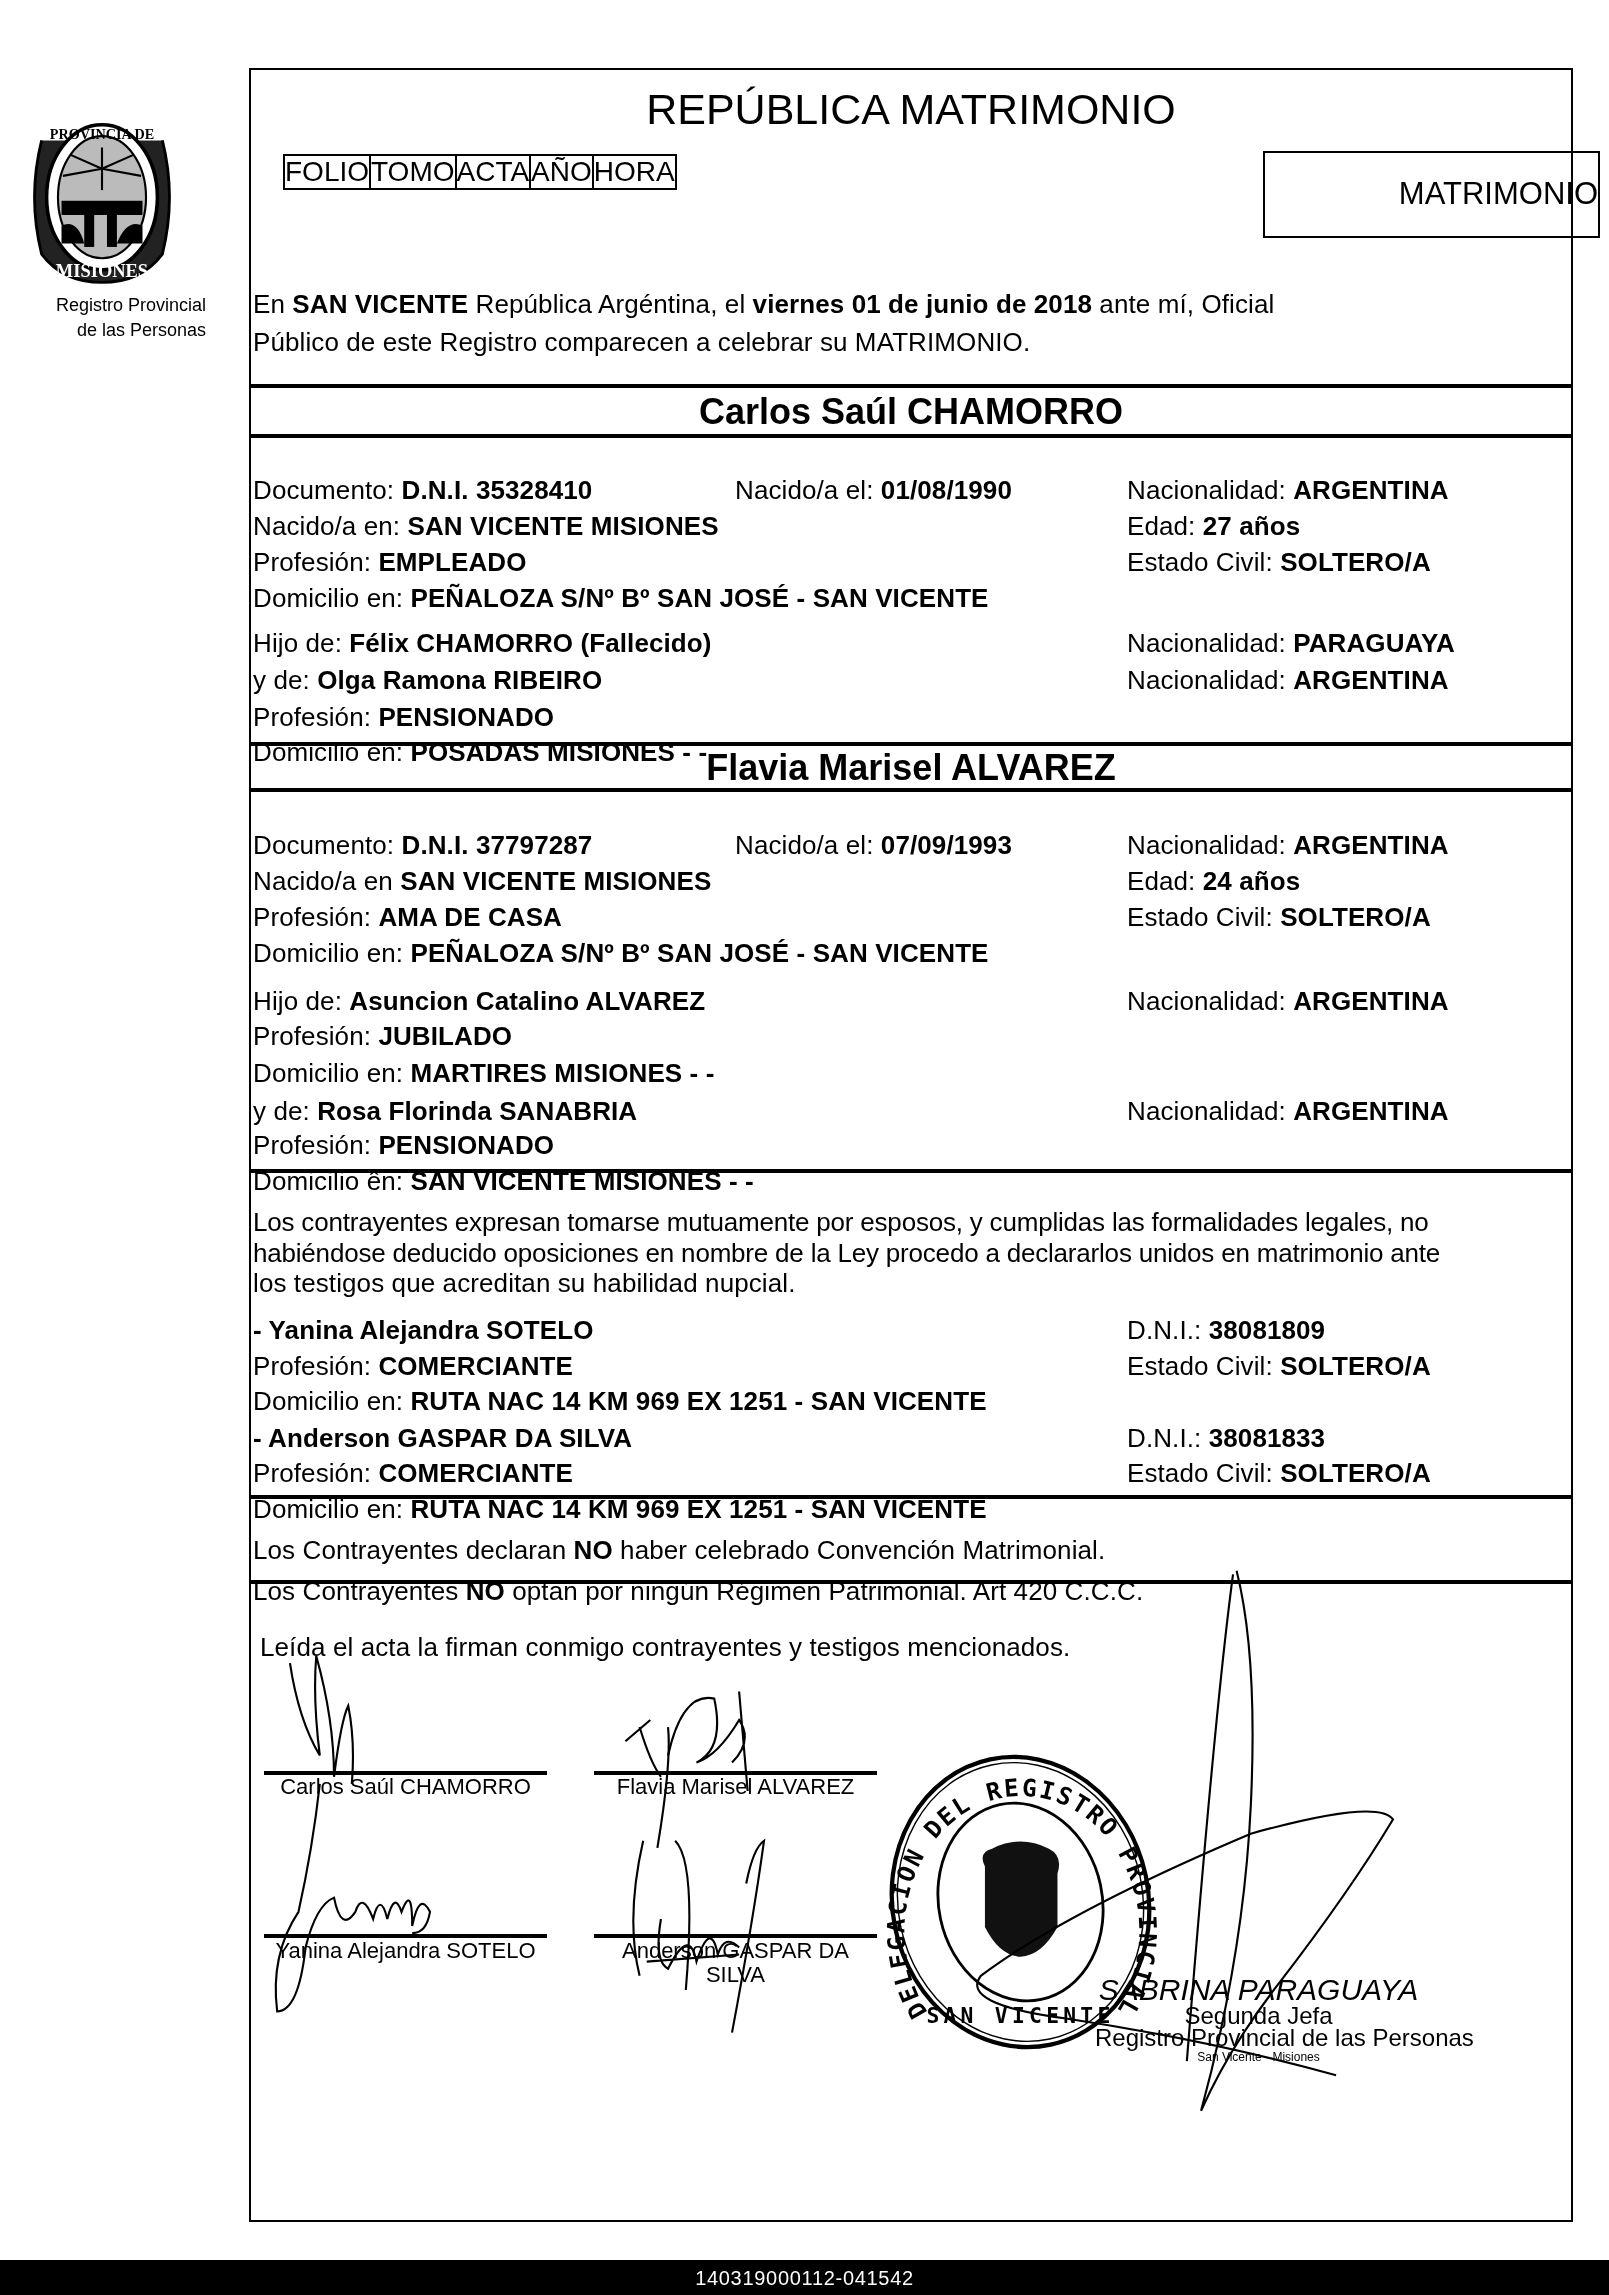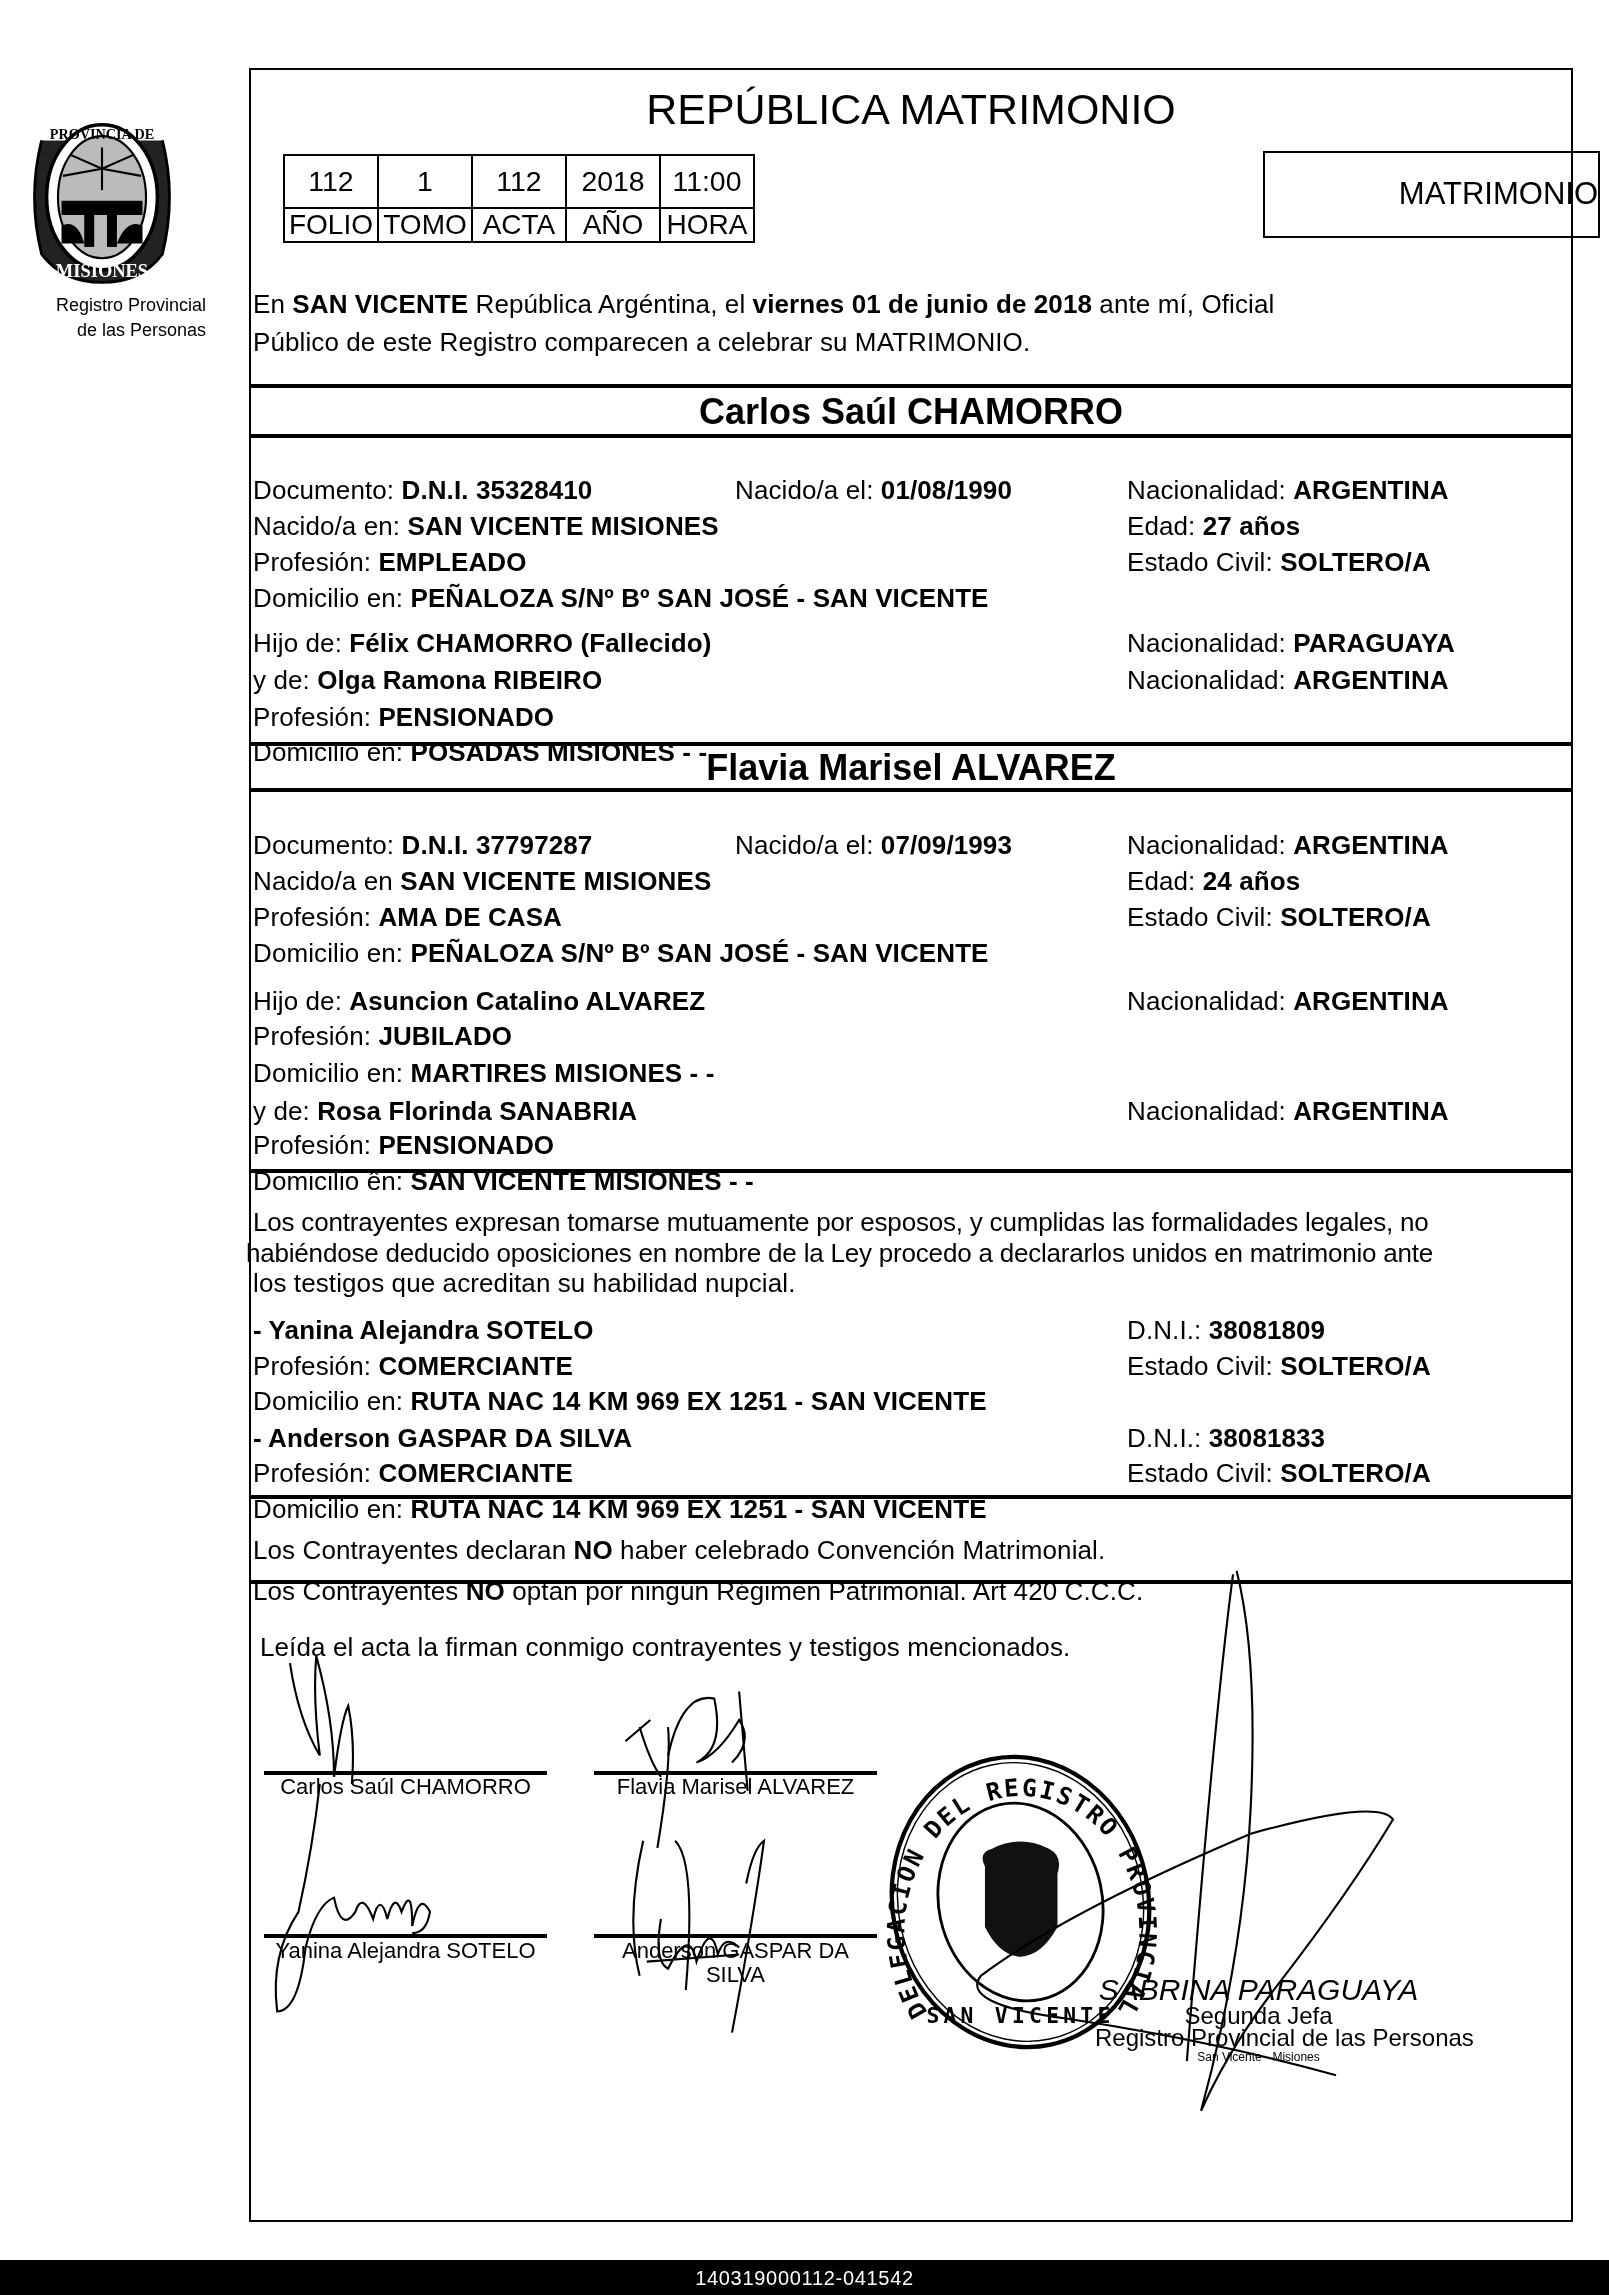--- a/index.html
+++ b/index.html
@@ -59,27 +59,20 @@
 </div>
 <div class="logo-caption" style="top:293px">Registro Provincial</div>
 <div class="logo-caption" style="top:318px">de las Personas</div>
 
 <div class="frame"></div>
 
 <div class="title">REPÚBLICA MATRIMONIO</div>
 
 <table class="reg">
   <tbody>
-      <tr class="vals">
-    <td>112</td>
-    <td>1</td>
-    <td>112</td>
-    <td>2018</td>
-    <td>11:00</td>
-  </tr>
   <tr class="labs">
     <td>FOLIO</td>
     <td>TOMO</td>
     <td>ACTA</td>
     <td>AÑO</td>
     <td>HORA</td>
   </tr>
 </tbody>
   </table>
 
@@ -135,21 +128,21 @@
   <div class="abs t" style="left:253px; top:989px"><span>Profesión: </span><b>JUBILADO</b></div>
   <div class="abs t" style="left:253px; top:1026px"><span>Domicilio en: </span><b>MARTIRES MISIONES - -</b></div>
   <div class="abs t" style="left:253px; top:1064px"><span>y de: </span><b>Rosa Florinda SANABRIA</b></div>
   <div class="abs t" style="left:1127px; top:1064px"><span>Nacionalidad: </span><b>ARGENTINA</b></div>
   <div class="abs t" style="left:253px; top:1098px"><span>Profesión: </span><b>PENSIONADO</b></div>
   <div class="abs t" style="left:253px; top:1134px"><span>Domicilio ên: </span><b>SAN VICENTE MISIONES - -</b></div>
 </div>
 
 <div class="hr" style="top:1169px"></div>
 <div class="abs t" style="left:253px; top:1175px; letter-spacing:-0.2px">Los contrayentes expresan tomarse mutuamente por esposos, y cumplidas las formalidades legales, no</div>
-<div class="abs t" style="left:246px; top:1206px; letter-spacing:-0.2px">habiéndose deducido oposiciones en nombre de la Ley procedo a declararlos unidos en matrimonio ante</div>
+<div class="abs t" style="left:253px; top:1206px; letter-spacing:-0.2px">habiéndose deducido oposiciones en nombre de la Ley procedo a declararlos unidos en matrimonio ante</div>
 <div class="abs t" style="left:253px; top:1236px">los testigos que acreditan su habilidad nupcial.</div>
 
 <div>
   <div class="abs t" style="left:253px; top:1283px"><b>- Yanina Alejandra SOTELO</b></div>
   <div class="abs t" style="left:1127px; top:1283px"><span>D.N.I.: </span><b>38081809</b></div>
   <div class="abs t" style="left:253px; top:1319px"><span>Profesión: </span><b>COMERCIANTE</b></div>
   <div class="abs t" style="left:1127px; top:1319px"><span>Estado Civil: </span><b>SOLTERO/A</b></div>
   <div class="abs t" style="left:253px; top:1354px"><span>Domicilio en: </span><b>RUTA NAC 14 KM 969 EX 1251 - SAN VICENTE</b></div>
 </div>
 <div>

